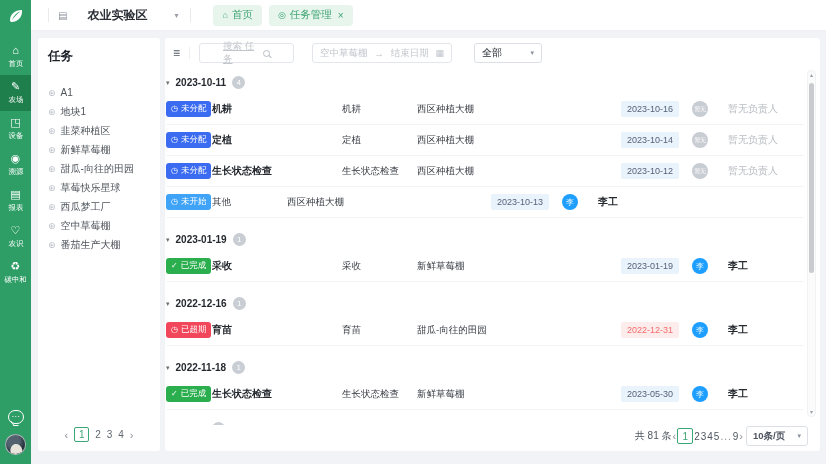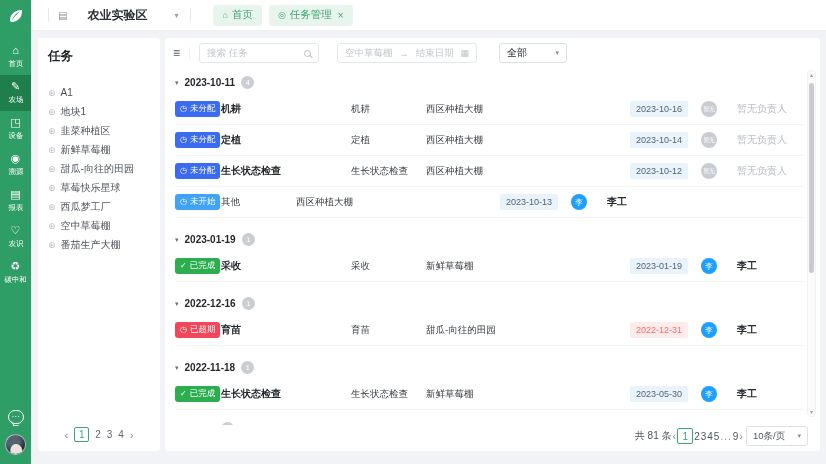--- a/index.html
+++ b/index.html
@@ -45,27 +45,27 @@
   .plot-icon{color:#b9bec6;font-size:9px;}
   .lp-pagination{position:absolute;bottom:9px;left:0;right:0;display:flex;justify-content:center;align-items:center;gap:6px;font-size:10px;color:#5f6670;}
   .pg-arrow{color:#8a9099;cursor:pointer;font-size:11px;line-height:10px;}
   .pg-num{cursor:pointer;}
   .pg-current{width:15px;height:15px;border:1px solid #3AA675;color:#3AA675;border-radius:2px;display:flex;align-items:center;justify-content:center;cursor:pointer;}
 
   .main-panel{position:absolute;left:134px;right:6px;top:7px;bottom:13px;background:#fff;border-radius:3px;}
   .toolbar{position:absolute;left:0;right:0;top:0;height:30px;display:flex;align-items:center;padding:0 8px;}
   .view-icon{color:#4e5560;font-size:12px;cursor:pointer;}
   .tb2-divider{width:1px;height:12px;background:#eceff2;margin:0 9px;}
-  .search-box{width:120px;height:20px;border:1px solid #e3e6ea;border-radius:3px;display:flex;align-items:center;justify-content:space-between;padding:0 7px;color:#c1c5cc;font-size:9.5px;cursor:text;}
+  .search-box{width:95px;height:20px;border:1px solid #e3e6ea;border-radius:3px;display:flex;align-items:center;justify-content:space-between;padding:0 23px;color:#c1c5cc;font-size:9.5px;cursor:text;text-decoration:underline;}
   .date-range{margin-left:18px;width:140px;height:20px;border:1px solid #e3e6ea;border-radius:3px;display:flex;align-items:center;justify-content:space-between;padding:0 7px;color:#c1c5cc;font-size:9.5px;cursor:pointer;}
   .calendar-glyph{color:#c1c5cc;font-size:9px;}
   .filter-select{margin-left:22px;width:68px;height:20px;border:1px solid #dcdfe6;border-radius:3px;display:flex;align-items:center;justify-content:space-between;padding:0 7px;font-size:10px;color:#2b2f36;cursor:pointer;}
   .sel-caret{color:#8a9099;font-size:7px;}
 
-  .scroll-area{position:absolute;left:0;right:16px;top:28px;bottom:26px;overflow:hidden;padding-left:10px;}
+  .scroll-area{position:absolute;left:0;right:16px;top:28px;bottom:26px;overflow:hidden;padding-left:1px;}
   .group-header{display:flex;align-items:center;gap:6px;margin-top:14px;height:15px;}
   .group:first-child .group-header{margin-top:9px;}
   .g-caret{color:#6b7078;font-size:7px;cursor:pointer;}
   .g-date{font-size:10px;color:#24292f;font-weight:bold;}
   .g-count{min-width:13px;height:13px;border-radius:7px;background:#C9CDD4;color:#fff;font-size:8px;display:flex;align-items:center;justify-content:center;padding:0 2px;}
   .rows{margin-top:4px;}
   .task-row{display:flex;align-items:center;height:31px;border-bottom:1px solid #f3f4f6;cursor:pointer;}
   .c-status{flex:0 0 46px;}
   .badge{display:inline-flex;align-items:center;gap:3px;height:16px;padding:0 5px;border-radius:3px;color:#fff;font-size:8.5px;white-space:nowrap;}
   .b-icon{font-size:8px;line-height:8px;}
@@ -86,21 +86,21 @@
 
   .vscrollbar{position:absolute;right:4px;top:32px;bottom:34px;width:9px;background:#fbfbfc;border:1px solid #f1f2f4;border-radius:4px;}
   .sb-arrow{position:absolute;left:0;right:0;text-align:center;color:#9aa0a6;font-size:6px;line-height:8px;cursor:pointer;}
   .sb-up{top:0;} .sb-down{bottom:0;}
   .sb-thumb{position:absolute;left:1px;right:1px;top:12px;height:190px;background:#c9cbcf;border-radius:4px;cursor:grab;}
 
   .main-pagination{position:absolute;right:12px;bottom:5px;display:flex;align-items:center;gap:1px;font-size:10px;color:#4e5560;}
   .mp-num{cursor:pointer;}
   .mp-current{width:16px;height:16px;border:1px solid #3AA675;color:#3AA675;border-radius:2px;display:flex;align-items:center;justify-content:center;cursor:pointer;}
   .mp-dots{color:#8a9099;letter-spacing:1px;}
-  .page-size{width:62px;height:20px;border:1px solid #dcdfe6;border-radius:3px;display:flex;align-items:center;justify-content:space-between;padding:0 6px;font-size:9.5px;color:#4e5560;cursor:pointer;margin-left:2px;}
+  .page-size{width:62px;height:20px;border:1px solid #dcdfe6;border-radius:3px;display:flex;align-items:center;justify-content:space-between;padding:0 6px;font-size:9.5px;color:#4e5560;cursor:pointer;margin-left:2px;font-weight:bold;}
 </style>
 </head>
 <body>
 
 <div class="app">
 
   <div class="sidebar">
     <div class="logo">
       <svg width="18" height="18" viewBox="0 0 24 24">
         <path d="M20 4 C10 4 4 10 4 18 C4 19 5 20 6 20 C14 20 20 14 20 6 Z M6.5 17.5 C9 11 13 7.5 18 5.5 C13.5 9 10 13 6.5 17.5 Z" fill="#ffffff"></path>

